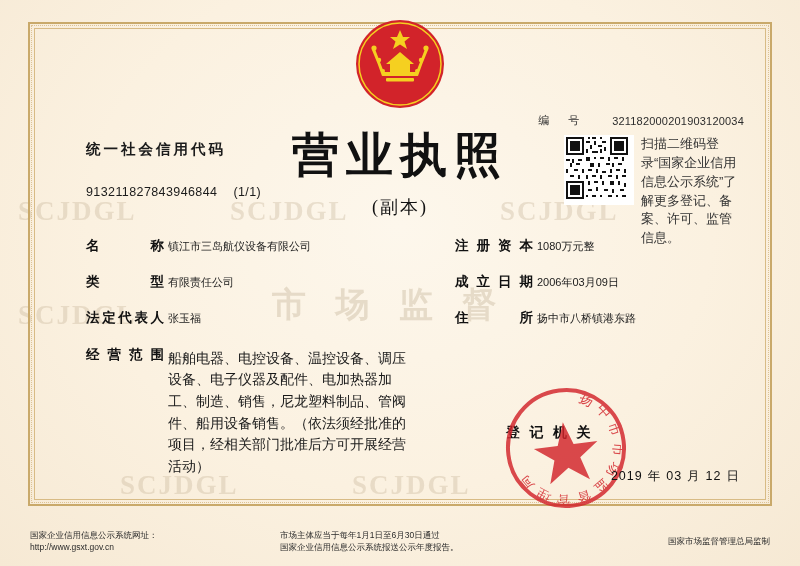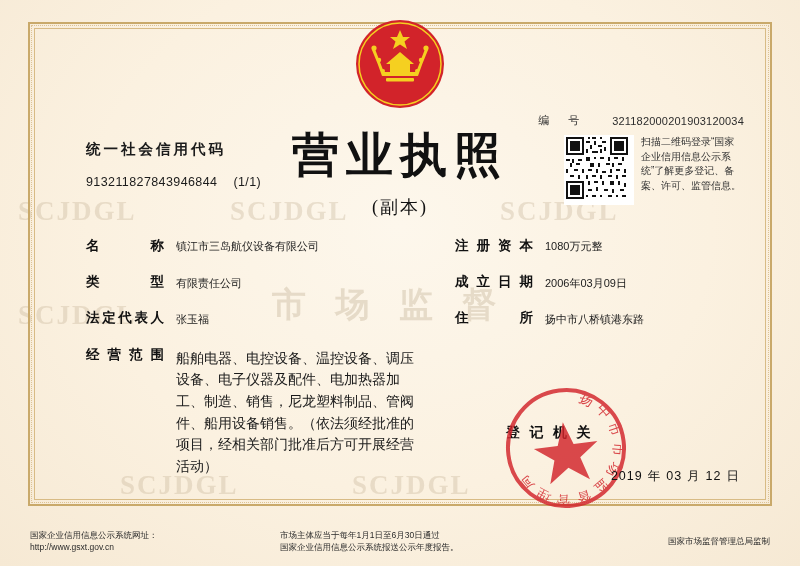--- a/index.html
+++ b/index.html
@@ -103,42 +103,42 @@
     width: 180px;
   }
   .qr-code {
     width: 66px;
     height: 66px;
     flex: none;
     background: #ffffff;
     padding: 2px;
   }
   .qr-text {
-    font-size: 10px;
+    font-size: 13px;
     line-height: 1.45;
     color: #333;
     width: 104px;
   }
 
   
   .uscc {
     position: absolute;
     left: 86px;
     top: 140px;
     width: 190px;
     color: #1b1b1b;
   }
   .uscc-title {
     font-size: 14.5px;
     letter-spacing: 3px;
     font-family: "Liberation Serif", serif;
     font-weight: bold;
   }
   .uscc-value {
-    margin-top: 16px;
+    margin-top: 26px;
     font-size: 12.5px;
     letter-spacing: 0.4px;
     display: flex;
     gap: 16px;
   }
 
   
   .title-wrap {
     position: absolute;
     left: 0; right: 0;
@@ -171,39 +171,39 @@
   }
   .fields-right {
     position: absolute;
     left: 455px;
     top: 237px;
     width: 300px;
   }
   .field {
     display: flex;
     margin-bottom: 18px;
-    align-items: flex-end;
+    align-items: flex-start;
   }
   .field-label {
     flex: none;
     width: 78px;
     font-family: "Liberation Serif", serif;
     font-weight: bold;
     font-size: 13.5px;
     color: #111;
     text-align: justify;
     text-align-last: justify;
     line-height: 1.35;
   }
   .field-value {
     font-size: 11px;
     color: #1a1a1a;
     line-height: 1.45;
     padding-top: 2px;
-    padding-left: 12px;
+    padding-left: 4px;
   }
   .field-value.wide { font-size: 14px; line-height: 1.55; }
 
   .field.scope { align-items: flex-start; }
 
   
   .registry {
     position: absolute;
     left: 506px;
     top: 424px;

